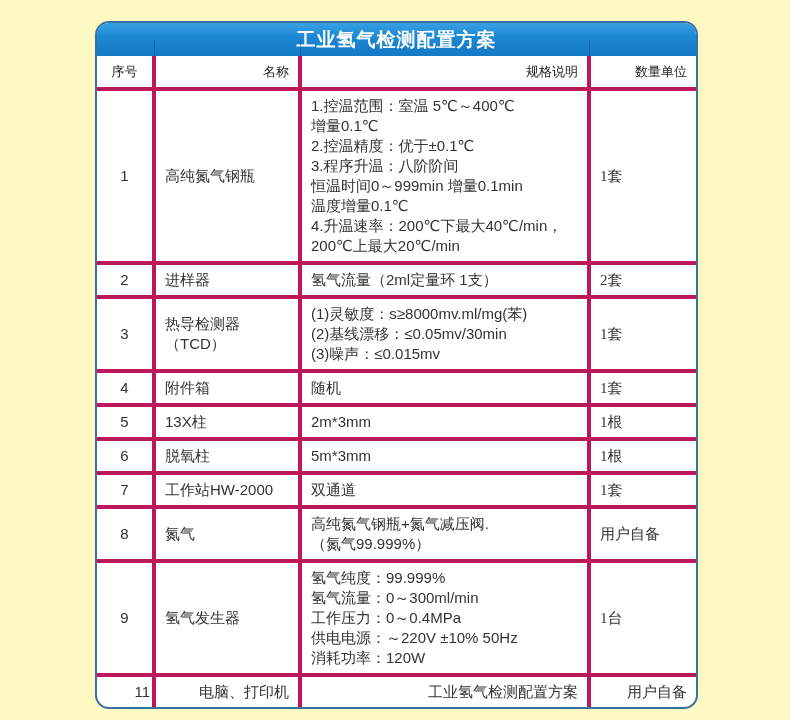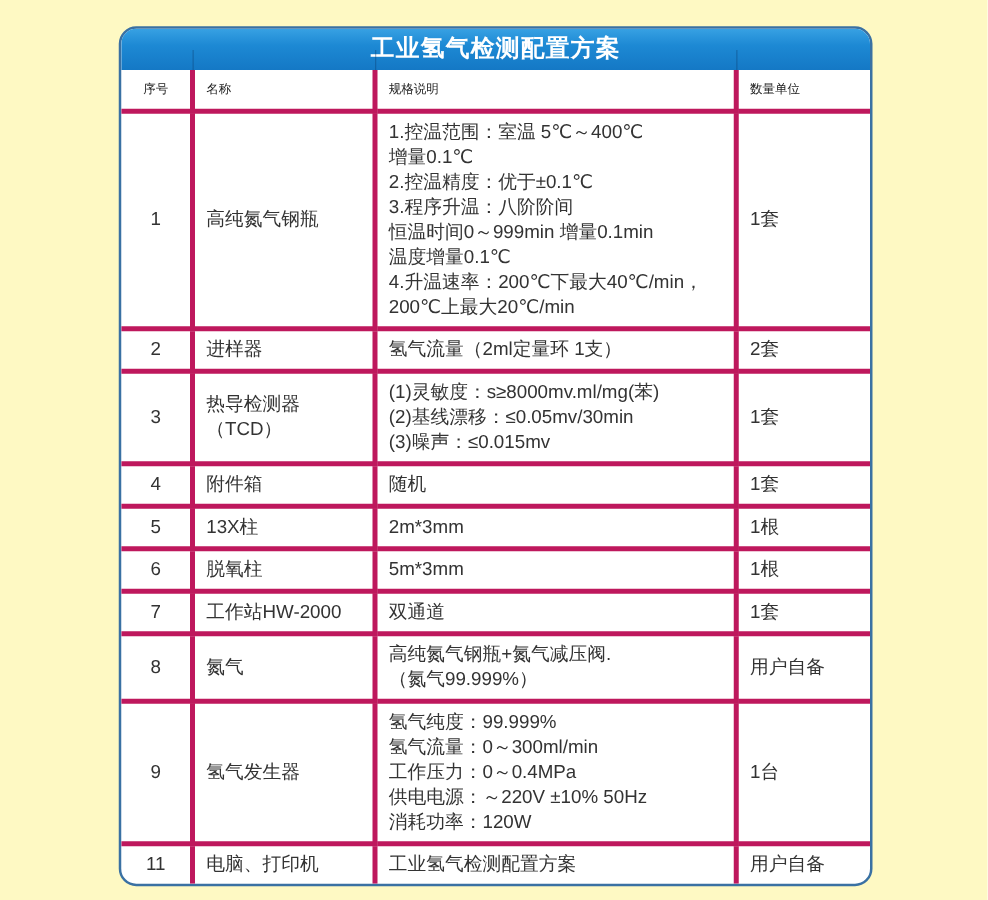--- a/index.html
+++ b/index.html
@@ -59,28 +59,28 @@
     vertical-align: middle;
     padding: 5px 9px;
     font-size: 15px;
     line-height: 20px;
     color: #333333;
     text-align: left;
     overflow: hidden;
   }
   th {
     font-weight: normal;
-    font-size: 10px;
+    font-size: 13px;
     color: #222222;
     line-height: 21px;
   }
   th:first-child, td:first-child { border-left: none; text-align: center; padding-left: 2px; padding-right: 2px; }
-  th:last-child, td:last-child { border-right: none; }
-  thead th { border-top: none; }
-  tbody tr:last-child td { border-bottom: none; }
+  th:last-child, td:last-child { border-right: none; font-family: Liberation Serif, serif; }
+  thead th { border-top: none; text-align: right; }
+  tbody tr:last-child td { border-bottom: none; text-align: right; }
   .spec { white-space: pre-line; }
 </style>
 </head>
 <body>
 
 <div class="page">
   <div class="panel">
     <div class="title-bar">
       <span>工业氢气检测配置方案</span>
       <i class="tsep tsep1"></i>

